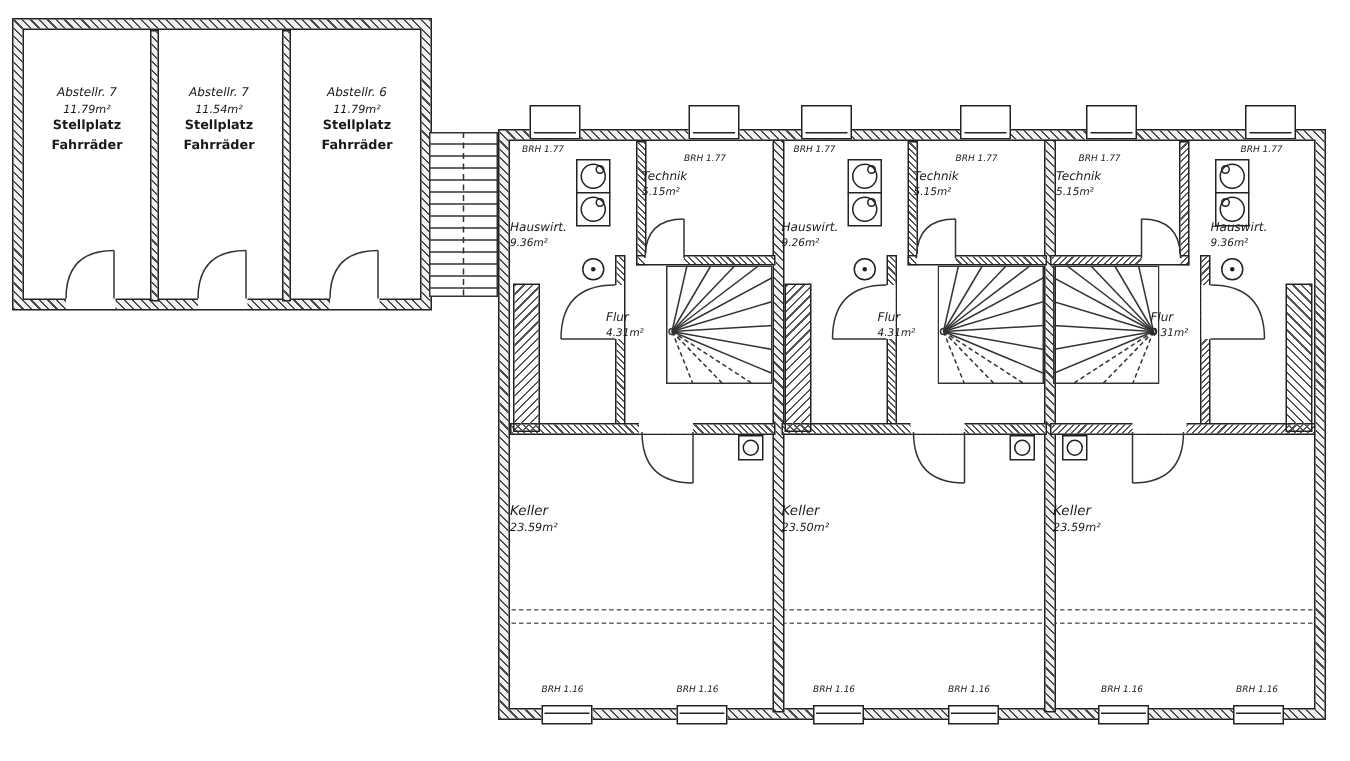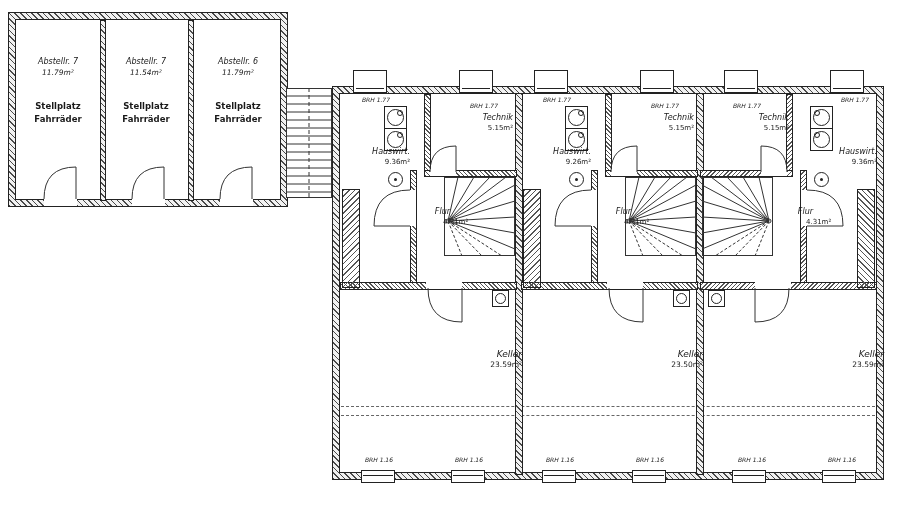--- a/index.html
+++ b/index.html
@@ -17,21 +17,21 @@
   .iwall{position:absolute;border:1px solid #222;
        background-image:repeating-linear-gradient(45deg,#555 0px,#555 1px,transparent 1px,transparent 3px);
        background-color:#fff;}
   .gap{position:absolute;background:#fff;}
 
   
   .srl{position:absolute;top:36px;text-align:center;}
   .srl .nm{display:block;font-size:8px;font-style:italic;line-height:11px;}
   .srl .ar{display:block;font-size:7.5px;font-style:italic;line-height:11px;}
   .srl .use{display:block;font-size:8.5px;font-weight:bold;line-height:13px;}
-  .srl .use.first{margin-top:22px;}
+  .srl .use.first{}
 
   
   .unit{position:absolute;top:7px;width:175px;height:378px;}
   .geom{position:absolute;left:0;top:0;width:100%;height:100%;}
   .unit.mirrored .geom{transform:scaleX(-1);}
   .labels{position:absolute;left:0;top:0;width:100%;height:100%;pointer-events:none;}
 
   .twin{position:absolute;top:-24px;height:21px;width:32px;background:#fff;border:1px solid #222;}
   .twin::after{content:"";position:absolute;left:2px;right:2px;bottom:3px;border-top:1px solid #222;}
   .twin.t1{left:13px}.twin.t2{left:119px}
@@ -55,33 +55,33 @@
   .sump{position:absolute;left:152px;top:196px;width:15px;height:15px;border:1px solid #222;background:#fff;}
   .sump::before{content:"";position:absolute;inset:2px;border:1px solid #222;border-radius:50%;}
 
   .stair{position:absolute;left:104px;top:83px;}
   .arcs{position:absolute;left:0;top:0;}
 
   .bwin{position:absolute;top:376px;height:11px;width:32px;background:#fff;border:1px solid #222;}
   .bwin::after{content:"";position:absolute;left:1px;right:1px;top:4px;border-top:1px solid #222;}
   .bwin.b1{left:21px}.bwin.b2{left:111px}
 
-  .lbl{position:absolute;text-align:right;}
+  .lbl{position:absolute;text-align:left;}
   .brh{font-size:6px;font-style:italic;white-space:nowrap;}
   .rlbl .nm{display:block;font-size:8px;font-style:italic;line-height:11px;}
-  .rlbl .ar{display:block;font-size:7px;line-height:10px;padding-left:39px;}
+  .rlbl .ar{display:block;font-size:7px;font-style:italic;line-height:10px;}
   .lbl.kel .nm{font-size:9px;}
   .lbl.kel .ar{font-size:7.5px;}
 
   .lbl.tl{left:8px;top:2px;width:42px}      .unit.mirrored .lbl.tl{left:auto;right:8px}
   .lbl.tr{left:116px;top:8px;width:42px}    .unit.mirrored .lbl.tr{left:auto;right:116px}
   .lbl.tech{left:88px;top:18px;width:85px}  .unit.mirrored .lbl.tech{left:auto;right:88px}
   .lbl.hw{left:0;top:52px;width:70px}       .unit.mirrored .lbl.hw{left:auto;right:0}
   .lbl.fl{left:64px;top:112px;width:46px}   .unit.mirrored .lbl.fl{left:auto;right:64px}
-  .lbl.kel{left:0;top:255px;width:182px}
+  .lbl.kel{left:0;top:242px;width:182px}
   .lbl.bl{left:21px;top:362px;width:32px}   .unit.mirrored .lbl.bl{left:auto;right:21px}
   .lbl.br{left:111px;top:362px;width:32px}  .unit.mirrored .lbl.br{left:auto;right:111px}
 
   .dashline{position:absolute;left:8px;width:534px;border-top:1px dashed #666;}
   .connector{position:absolute;left:286px;top:88px;width:46px;height:110px;background:#fff;}
   .sgap{position:absolute;top:176px;height:10px;width:33px;background:#fff;}
   svg{display:block;}
 </style>
 </head>
 <body>

